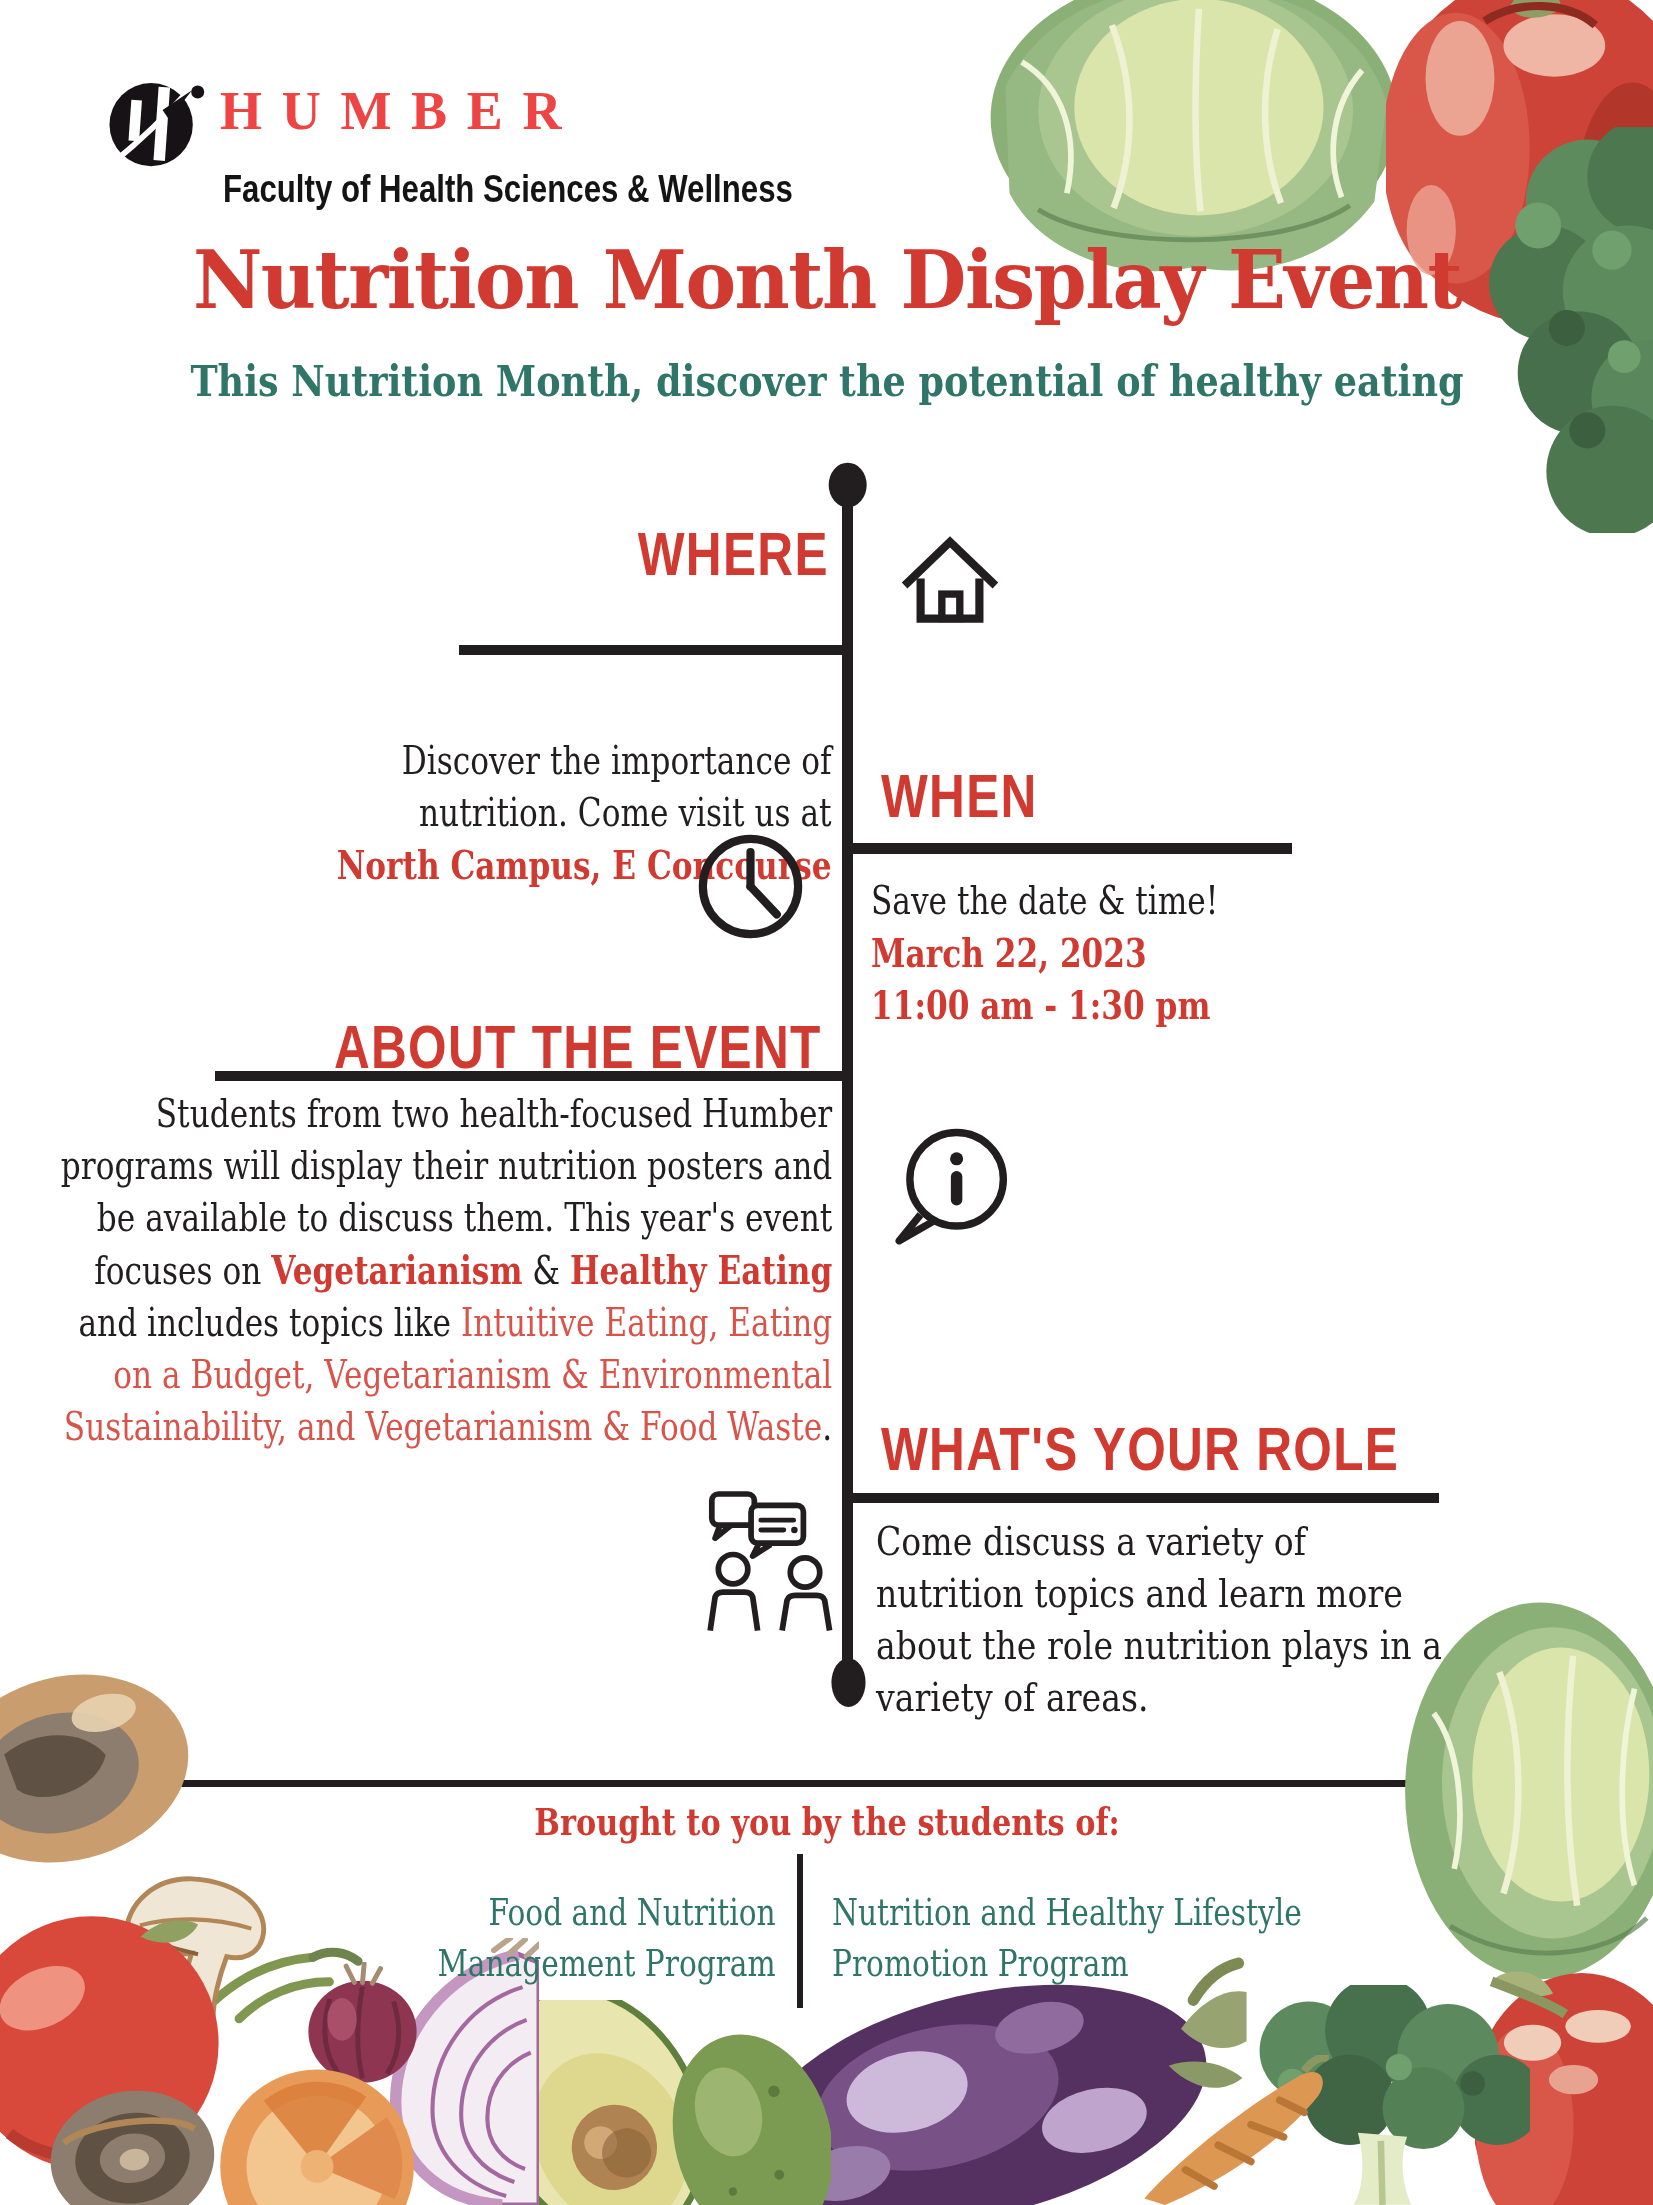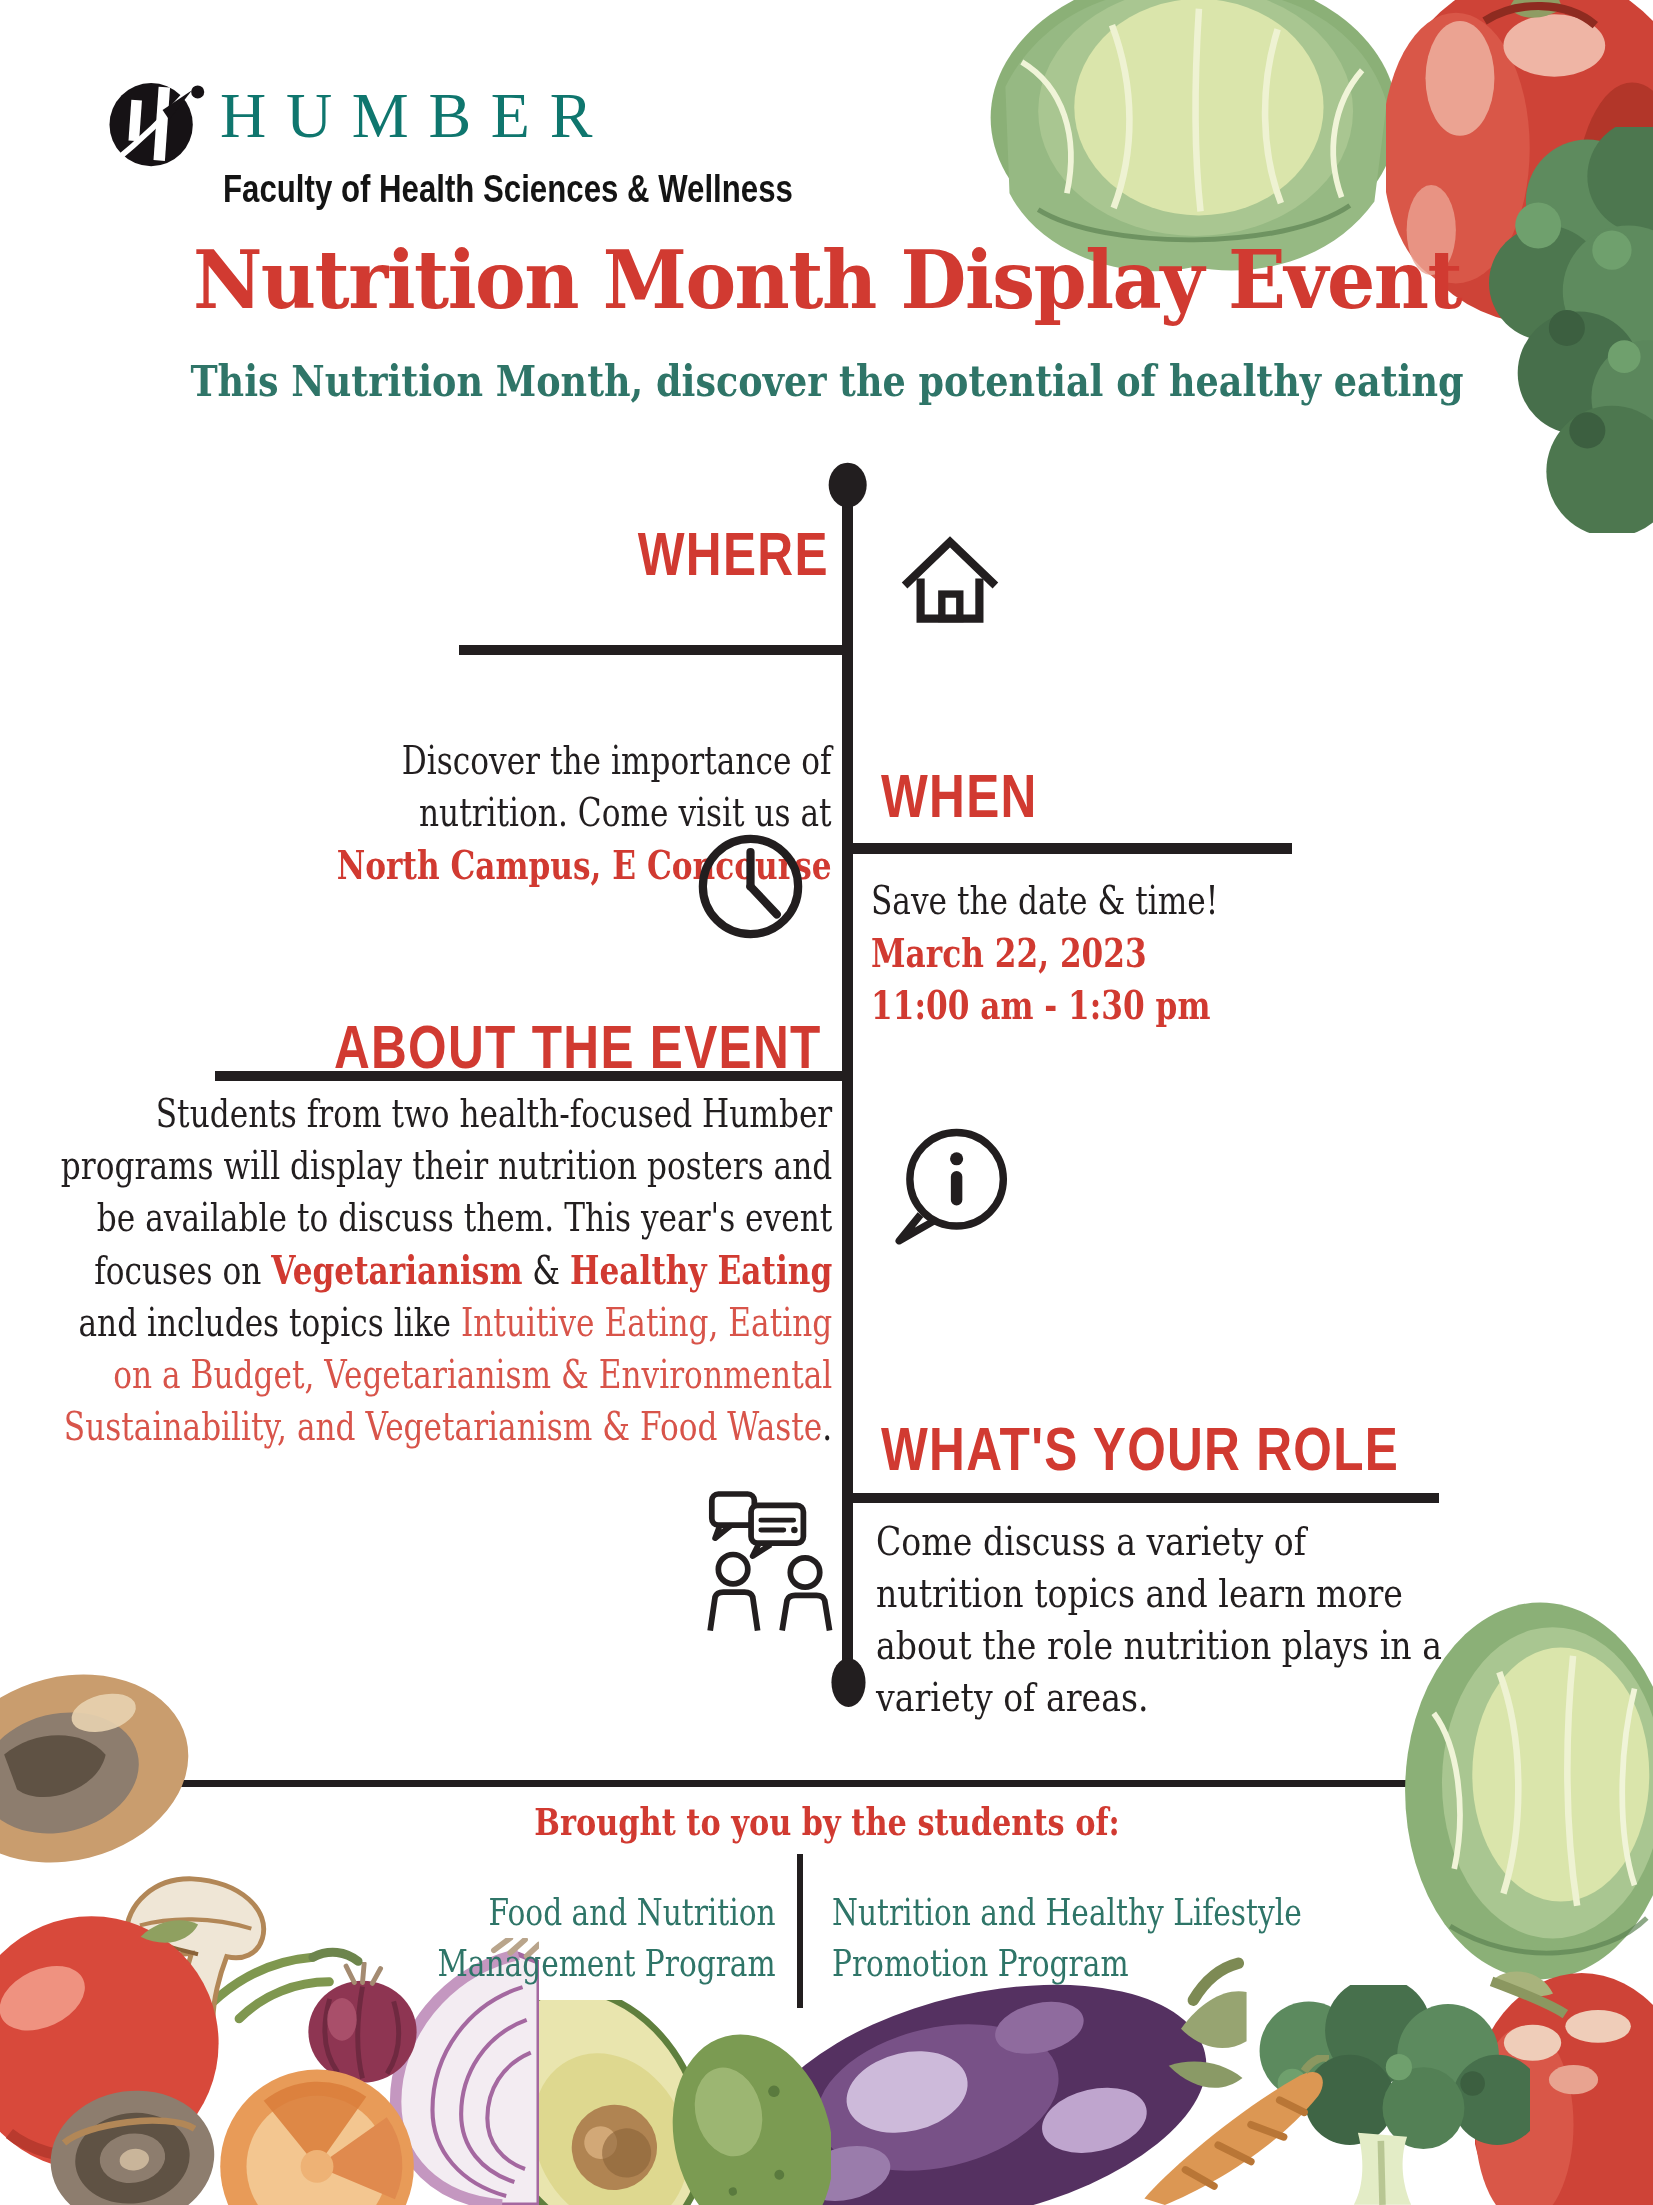--- a/index.html
+++ b/index.html
@@ -1,22 +1,22 @@
 <!DOCTYPE html>
 <html style="--red: #d13a31; --red2: #d8544a; --teal: #2f7568; --ink: #221e1f;font-size:13px"><head>
 <meta charset="utf-8">
 <style>
   html,body{margin:0;padding:0;background:#ffffff;}
   .poster{position:relative;width:1654px;height:2205px;overflow:hidden;background:#fff;
           font-family:"DejaVu Serif",serif;color:var(--ink,#221e1f);}
   .abs{position:absolute;}
   .nowrap{white-space:nowrap;}
   
-  .humber-word{font-family:"Liberation Serif",serif;font-weight:normal;font-size:64px;line-height:1;
-               letter-spacing:19.7px;color:#0f766e;}
+  .humber-word{font-family:"Liberation Serif",serif;font-weight:bold;font-size:54px;line-height:1;
+               letter-spacing:19.7px;color:#ef4444;}
   .tagline{font-family:"Liberation Sans",sans-serif;font-weight:bold;font-size:39px;line-height:1;
            color:#141414;transform:scaleX(.80);transform-origin:left top;}
   .title{font-weight:bold;font-size:80px;line-height:1;letter-spacing:-1.6px;color:var(--red,#d13a31);
          text-align:center;transform:scaleX(.95);transform-origin:center top;}
   .subtitle{font-weight:bold;font-size:42px;line-height:1;color:var(--teal,#2f7568);
             text-align:center;transform:scaleX(.87);transform-origin:center top;}
   .heading{font-family:"Liberation Sans",sans-serif;font-weight:bold;font-size:62px;line-height:1;
            letter-spacing:1.6px;color:var(--red,#d13a31);white-space:nowrap;transform:scaleX(.80);}
   .o-left{transform-origin:left top;}
   .o-right{transform-origin:right top;}

